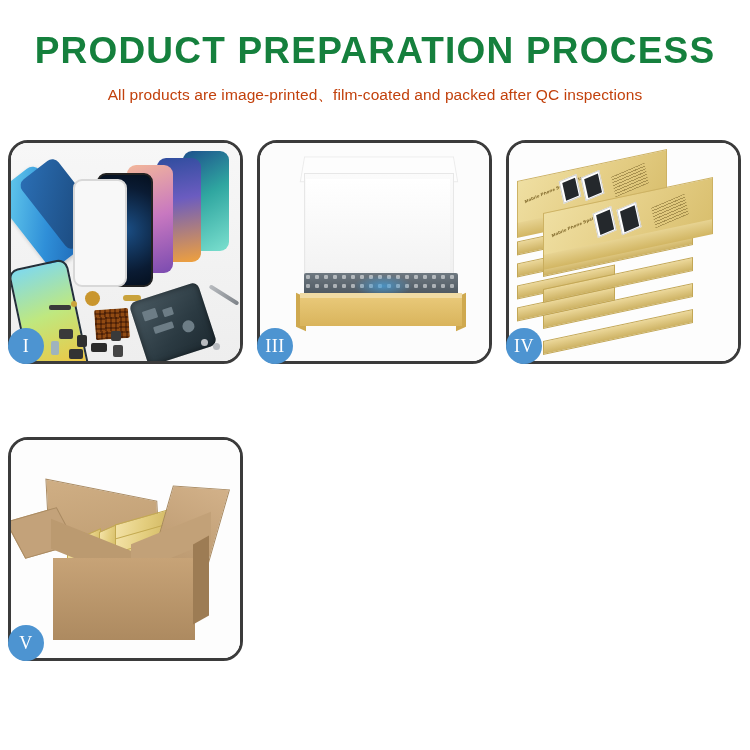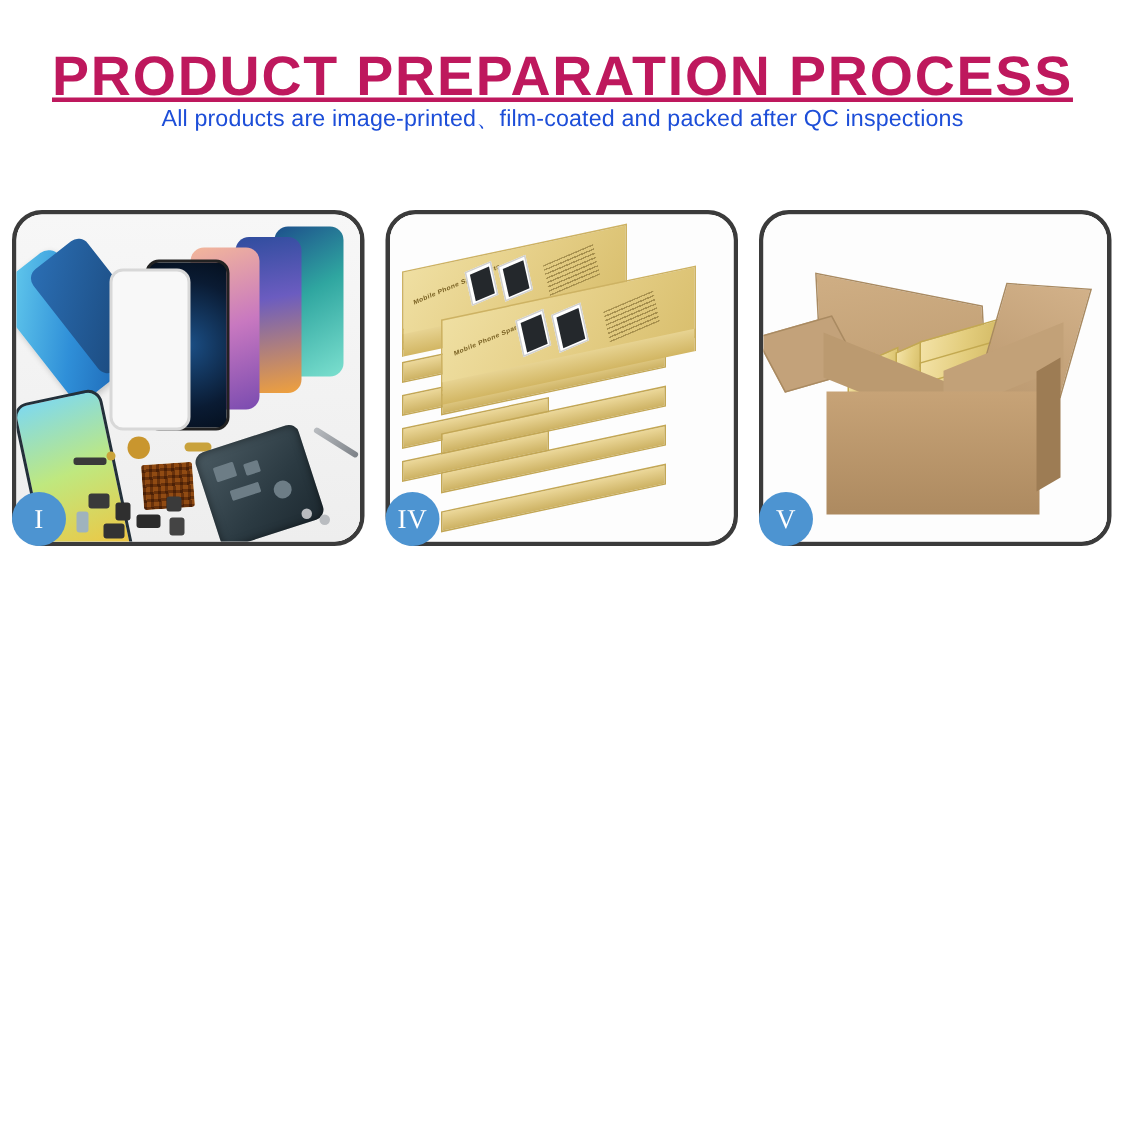--- a/index.html
+++ b/index.html
@@ -8,25 +8,25 @@
     background:#ffffff;
     font-family:"Liberation Sans", sans-serif;
     overflow:hidden;
     position:relative;
   }
   .page{position:relative;width:750px;height:750px;}
 
   
   .header{text-align:center;padding-top:32px;}
   .title{
-    font-size:37px;letter-spacing:1.2px;font-weight:700;color:#be185d;
-    line-height:1.0;white-space:nowrap;text-decoration:underline;
+    font-size:37px;letter-spacing:1.2px;font-weight:700;color:#15803d;
+    line-height:1.0;white-space:nowrap;
   }
   .subtitle{
-    font-size:15.5px;color:#1d4ed8;margin-top:0;letter-spacing:0.1px;
+    font-size:15.5px;color:#c2410c;margin-top:16px;letter-spacing:0.1px;
     white-space:nowrap;font-weight:400;
   }
 
   
   .grid{
     position:absolute;left:8px;top:140px;width:734px;height:545px;
     display:grid;
     grid-template-columns:235px 235px 235px;
     grid-template-rows:224px 224px;
     column-gap:14px;row-gap:73px;
@@ -369,20 +369,38 @@
           </div>
           <div class="tweezer"></div>
           <div class="part" style="left:190px;top:196px;width:7px;height:7px;border-radius:50%;background:#b9bcc0;"></div>
           <div class="part" style="left:202px;top:200px;width:7px;height:7px;border-radius:50%;background:#b9bcc0;"></div>
         </div>
       </div>
       <div class="badge">I</div>
     </div>
 
 
+    <div class="panel">
+      <div class="panel-inner">
+        <div class="scene">
+          <div class="p3-bg"></div>
+          <div class="lid-back"></div>
+          <div class="box-inner"></div>
+          <div class="foam"></div>
+          <div class="prod-strip"></div>
+          <div class="prod-dots"></div>
+          <div class="prod-blue"></div>
+          <div class="box-side-l"></div>
+          <div class="box-side-r"></div>
+          <div class="box-front-edge"></div>
+          <div class="box-front"></div>
+        </div>
+      </div>
+      <div class="badge">III</div>
+    </div>
 
     <div class="panel">
       <div class="panel-inner">
         <div class="scene">
           <div class="p4-bg"></div>
 
           <div class="kedge" style="left:8px;top:66px;width:96px;"></div>
           <div class="kedge" style="left:8px;top:88px;width:96px;"></div>
           <div class="kedge" style="left:8px;top:110px;width:96px;"></div>
           <div class="kedge" style="left:8px;top:132px;width:96px;"></div>

